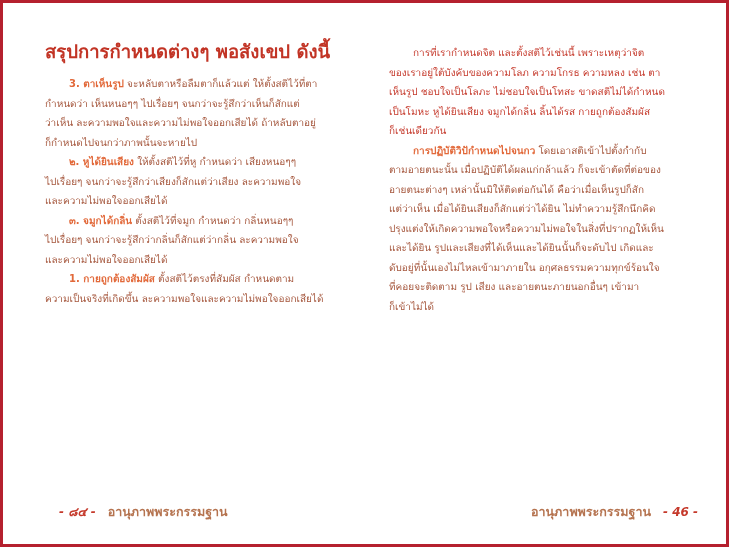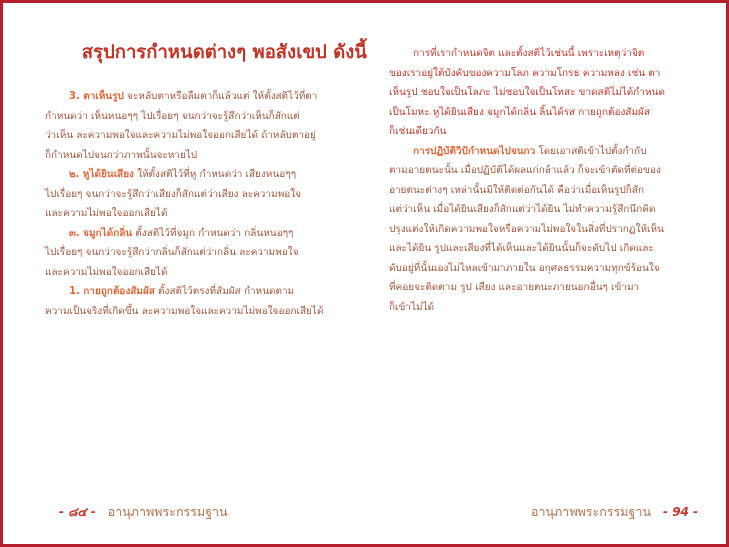--- a/index.html
+++ b/index.html
@@ -16,25 +16,25 @@
     border: 3px solid var(--border-red, #b5202e);
     background: var(--paper-white, #ffffff);
     font-family: "DejaVu Sans", sans-serif;
     overflow: hidden;
   }
   .page { position: absolute; }
   .page-left  { left: 42px;  top: 36px; width: 322px; }
   .page-right { left: 386px; top: 40px; width: 327px; }
 
   .title {
-    margin: 0 0 21px 0;
+    margin: 0 0 9px 0;
     font-size: 18.5px;
     line-height: 26px;
     font-weight: bold;
-    text-align: right;
+    text-align: left;
     color: var(--title-red, #c23425);
   }
   .item, .para {
     margin: 0;
     font-size: 10px;
     line-height: 19.5px;
     text-indent: 24px;
     color: var(--body-brown, #a5563c);
     white-space: pre-line;
   }
@@ -55,21 +55,21 @@
   .footer-left  { left: 56px; }
   .footer-right { right: 28px; text-align: right; }
   .pnum {
     color: var(--emphasis-red, #c5392b);
     font-style: italic;
     font-weight: bold;
     font-size: 12px;
   }
   .btitle {
     color: var(--footer-brown, #b5734f);
-    font-weight: normal;
+    font-weight: bold;
   }
   .footer-left .pnum  { margin-right: 12px; }
   .footer-right .pnum { margin-left: 12px; }
 </style>
 </head>
 <body>
 
 <div class="spread">
 
   <div class="page page-left">
@@ -102,15 +102,15 @@
 ปรุงแต่งให้เกิดความพอใจหรือความไม่พอใจในสิ่งที่ปรากฏให้เห็น
 และได้ยิน รูปและเสียงที่ได้เห็นและได้ยินนั้นก็จะดับไป เกิดและ
 ดับอยู่ที่นั้นเองไม่ไหลเข้ามาภายใน อกุศลธรรมความทุกข์ร้อนใจ
 ที่คอยจะติดตาม รูป เสียง และอายตนะภายนอกอื่นๆ เข้ามา
 ก็เข้าไม่ได้</span></p>
 
   </div>
 
   <div class="footer footer-left"><span class="pnum">- ๘๔ -</span><span class="btitle">อานุภาพพระกรรมฐาน</span></div>
 
-  <div class="footer footer-right"><span class="btitle">อานุภาพพระกรรมฐาน</span><span class="pnum">- 94 -</span></div>
+  <div class="footer footer-right"><span class="btitle">อานุภาพพระกรรมฐาน</span><span class="pnum">- 46 -</span></div>
 
 </div>
 
 </body></html>

